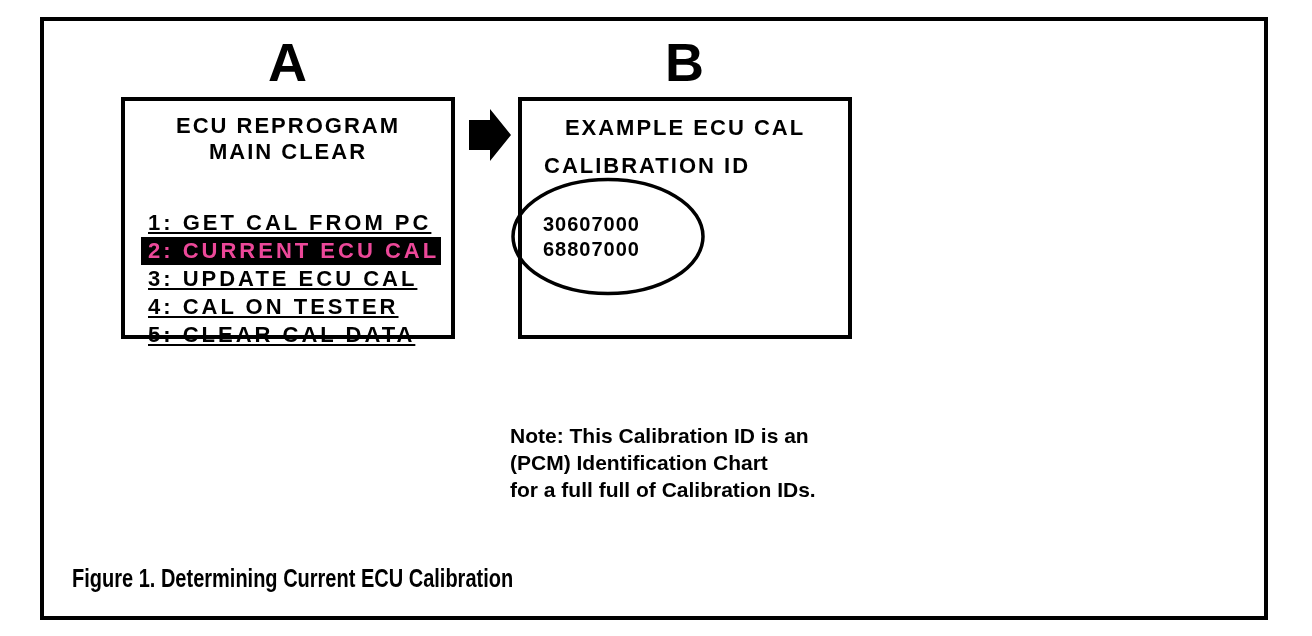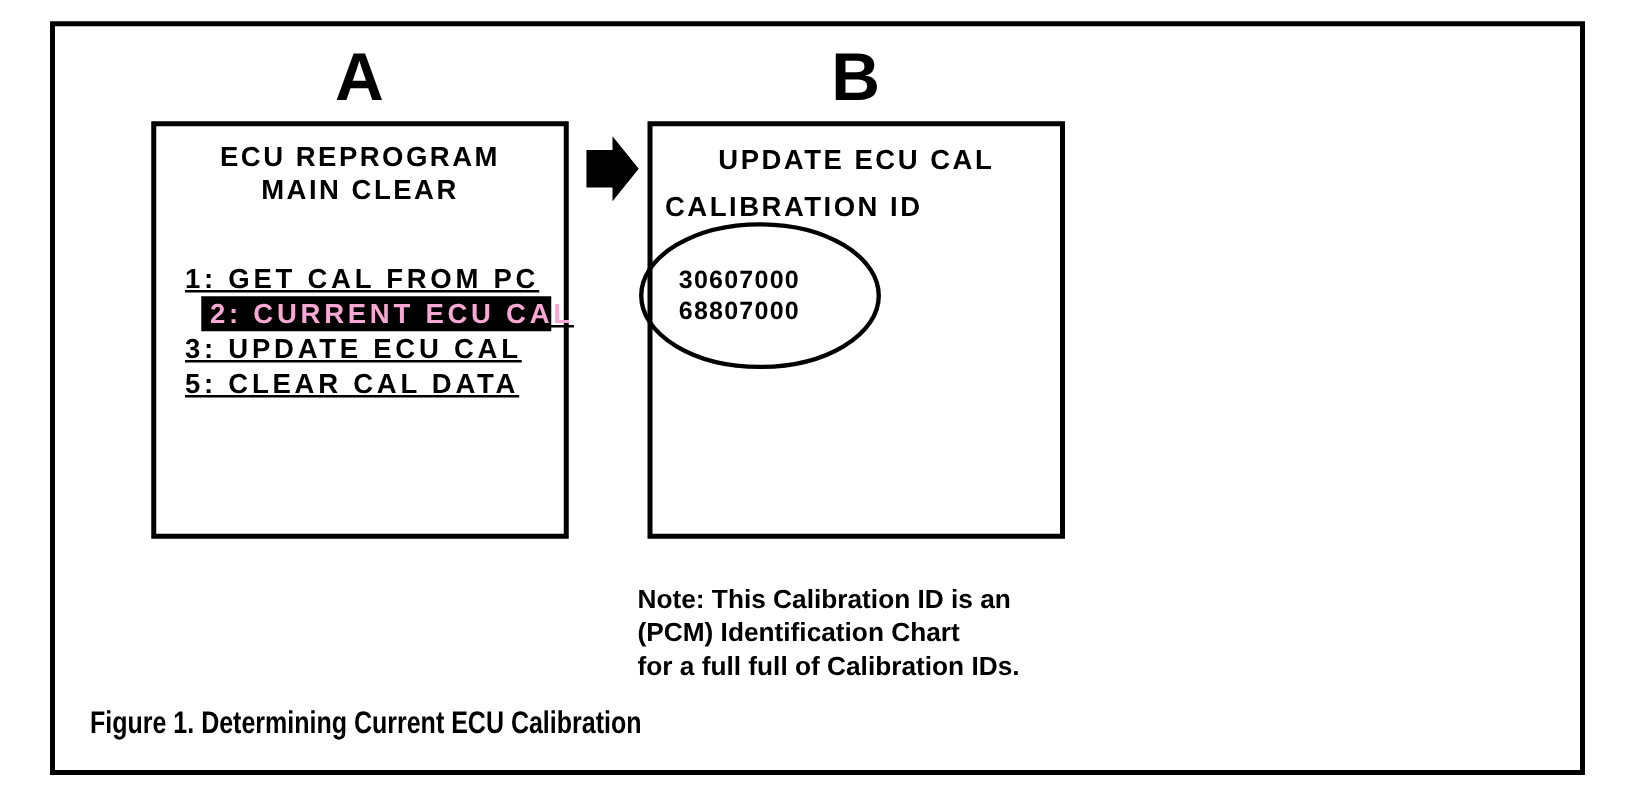--- a/index.html
+++ b/index.html
@@ -27,21 +27,21 @@
     font-size: 54px;
     line-height: 50px;
     text-align: center;
     letter-spacing: 1px;
   }
   #label-a { left: 121px; }
   #label-b { left: 518px; }
   .screen {
     position: absolute;
     top: 97px;
-    width: 334px; height: 334px;
+    width: 334px; height: 242px;
     border: 4px solid #000;
     box-sizing: border-box;
     background: #fff;
   }
   #screen-a { left: 121px; }
   #screen-b { left: 518px; }
   .screen-a-header {
     margin-top: 12px;
     text-align: center;
     font-size: 22px;
@@ -55,32 +55,32 @@
     width: 300px;
     text-decoration: underline;
   }
   .menu-row {
     font-size: 22px;
     line-height: 28px;
     letter-spacing: 3px;
     padding-left: 7px;
     white-space: nowrap;
   }
-  .menu-row.selected { background: #000; color: #f9a8d4; margin-left: 20px; }
+  .menu-row.selected { background: #000; color: #ec4899; }
   .b-title {
     margin-top: 14px;
     text-align: center;
     font-size: 22px;
     line-height: 26px;
     letter-spacing: 2px;
     white-space: nowrap;
   }
   .b-subtitle {
     margin-top: 12px;
-    margin-left: 10px;
+    margin-left: 22px;
     font-size: 22px;
     line-height: 26px;
     letter-spacing: 2px;
     white-space: nowrap;
   }
   .b-ids {
     position: absolute;
     left: 21px; top: 111px;
     font-size: 20px;
     line-height: 25px;
@@ -92,21 +92,21 @@
     width: 42px; height: 52px;
   }
   .ellipse-overlay {
     position: absolute;
     left: 509px; top: 176px;
     width: 198px; height: 121px;
     pointer-events: none;
   }
   .note {
     position: absolute;
-    left: 510px; top: 466px;
+    left: 510px; top: 422px;
     font-size: 21px;
     line-height: 27px;
     white-space: nowrap;
   }
   .caption {
     position: absolute;
     left: 72px; top: 563px;
     font-size: 25px;
     line-height: 30px;
     white-space: nowrap;
@@ -126,30 +126,31 @@
 
   <div class="screen" id="screen-a">
     <div class="screen-a-header">
       <div>ECU REPROGRAM</div>
       <div>MAIN CLEAR</div>
     </div>
     <div class="menu">
       <div class="menu-row">1: GET CAL FROM PC</div>
       <div class="menu-row selected">2: CURRENT ECU CAL</div>
       <div class="menu-row">3: UPDATE ECU CAL</div>
+      <div class="menu-row">4: CAL ON TESTER</div>
       <div class="menu-row">5: CLEAR CAL DATA</div>
     </div>
   </div>
 
   <svg class="flow-arrow" viewBox="0 0 42 52">
     <polygon points="0,11 21,11 21,0 42,26 21,52 21,41 0,41" fill="#000"></polygon>
   </svg>
 
   <div class="screen" id="screen-b">
-    <div class="b-title">UPDATE ECU CAL</div>
+    <div class="b-title">EXAMPLE ECU CAL</div>
     <div class="b-subtitle">CALIBRATION ID</div>
     <div class="b-ids">
       <div>30607000</div>
       <div>68807000</div>
     </div>
   </div>
 
   <svg class="ellipse-overlay" viewBox="0 0 198 121">
     <ellipse cx="99" cy="60.5" rx="95" ry="57" fill="none" stroke="#000" stroke-width="3.5"></ellipse>
   </svg>

